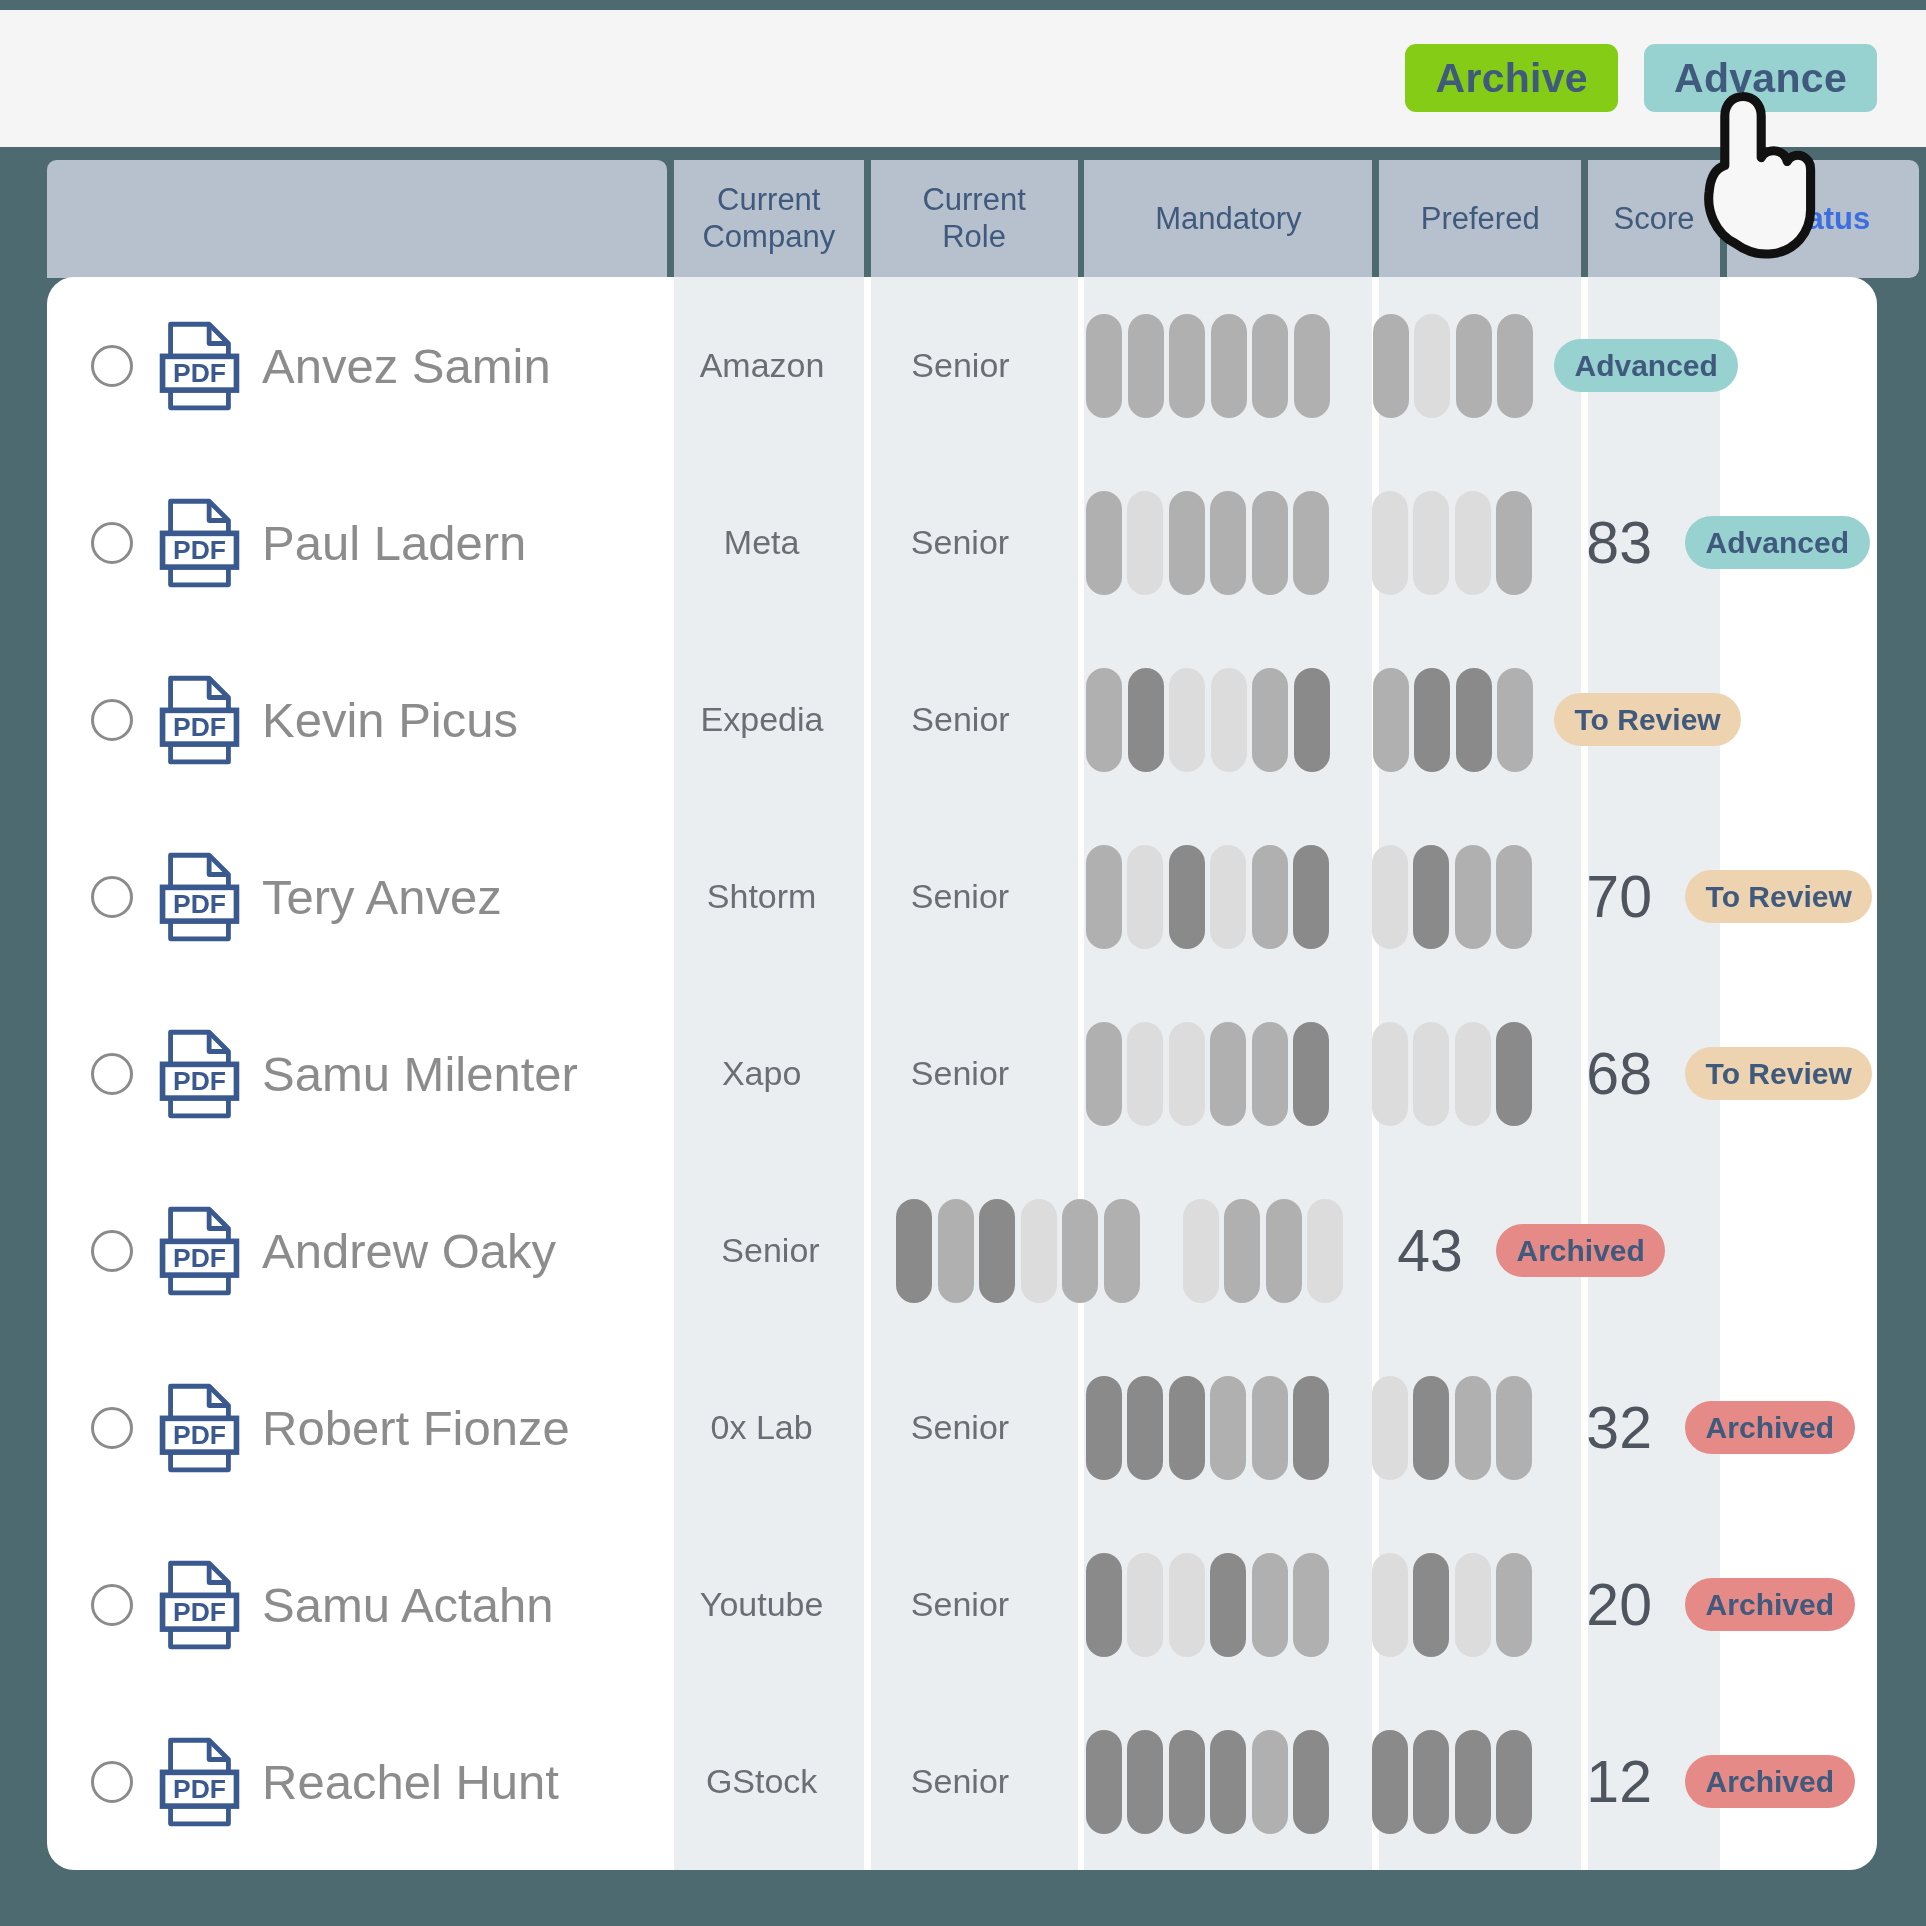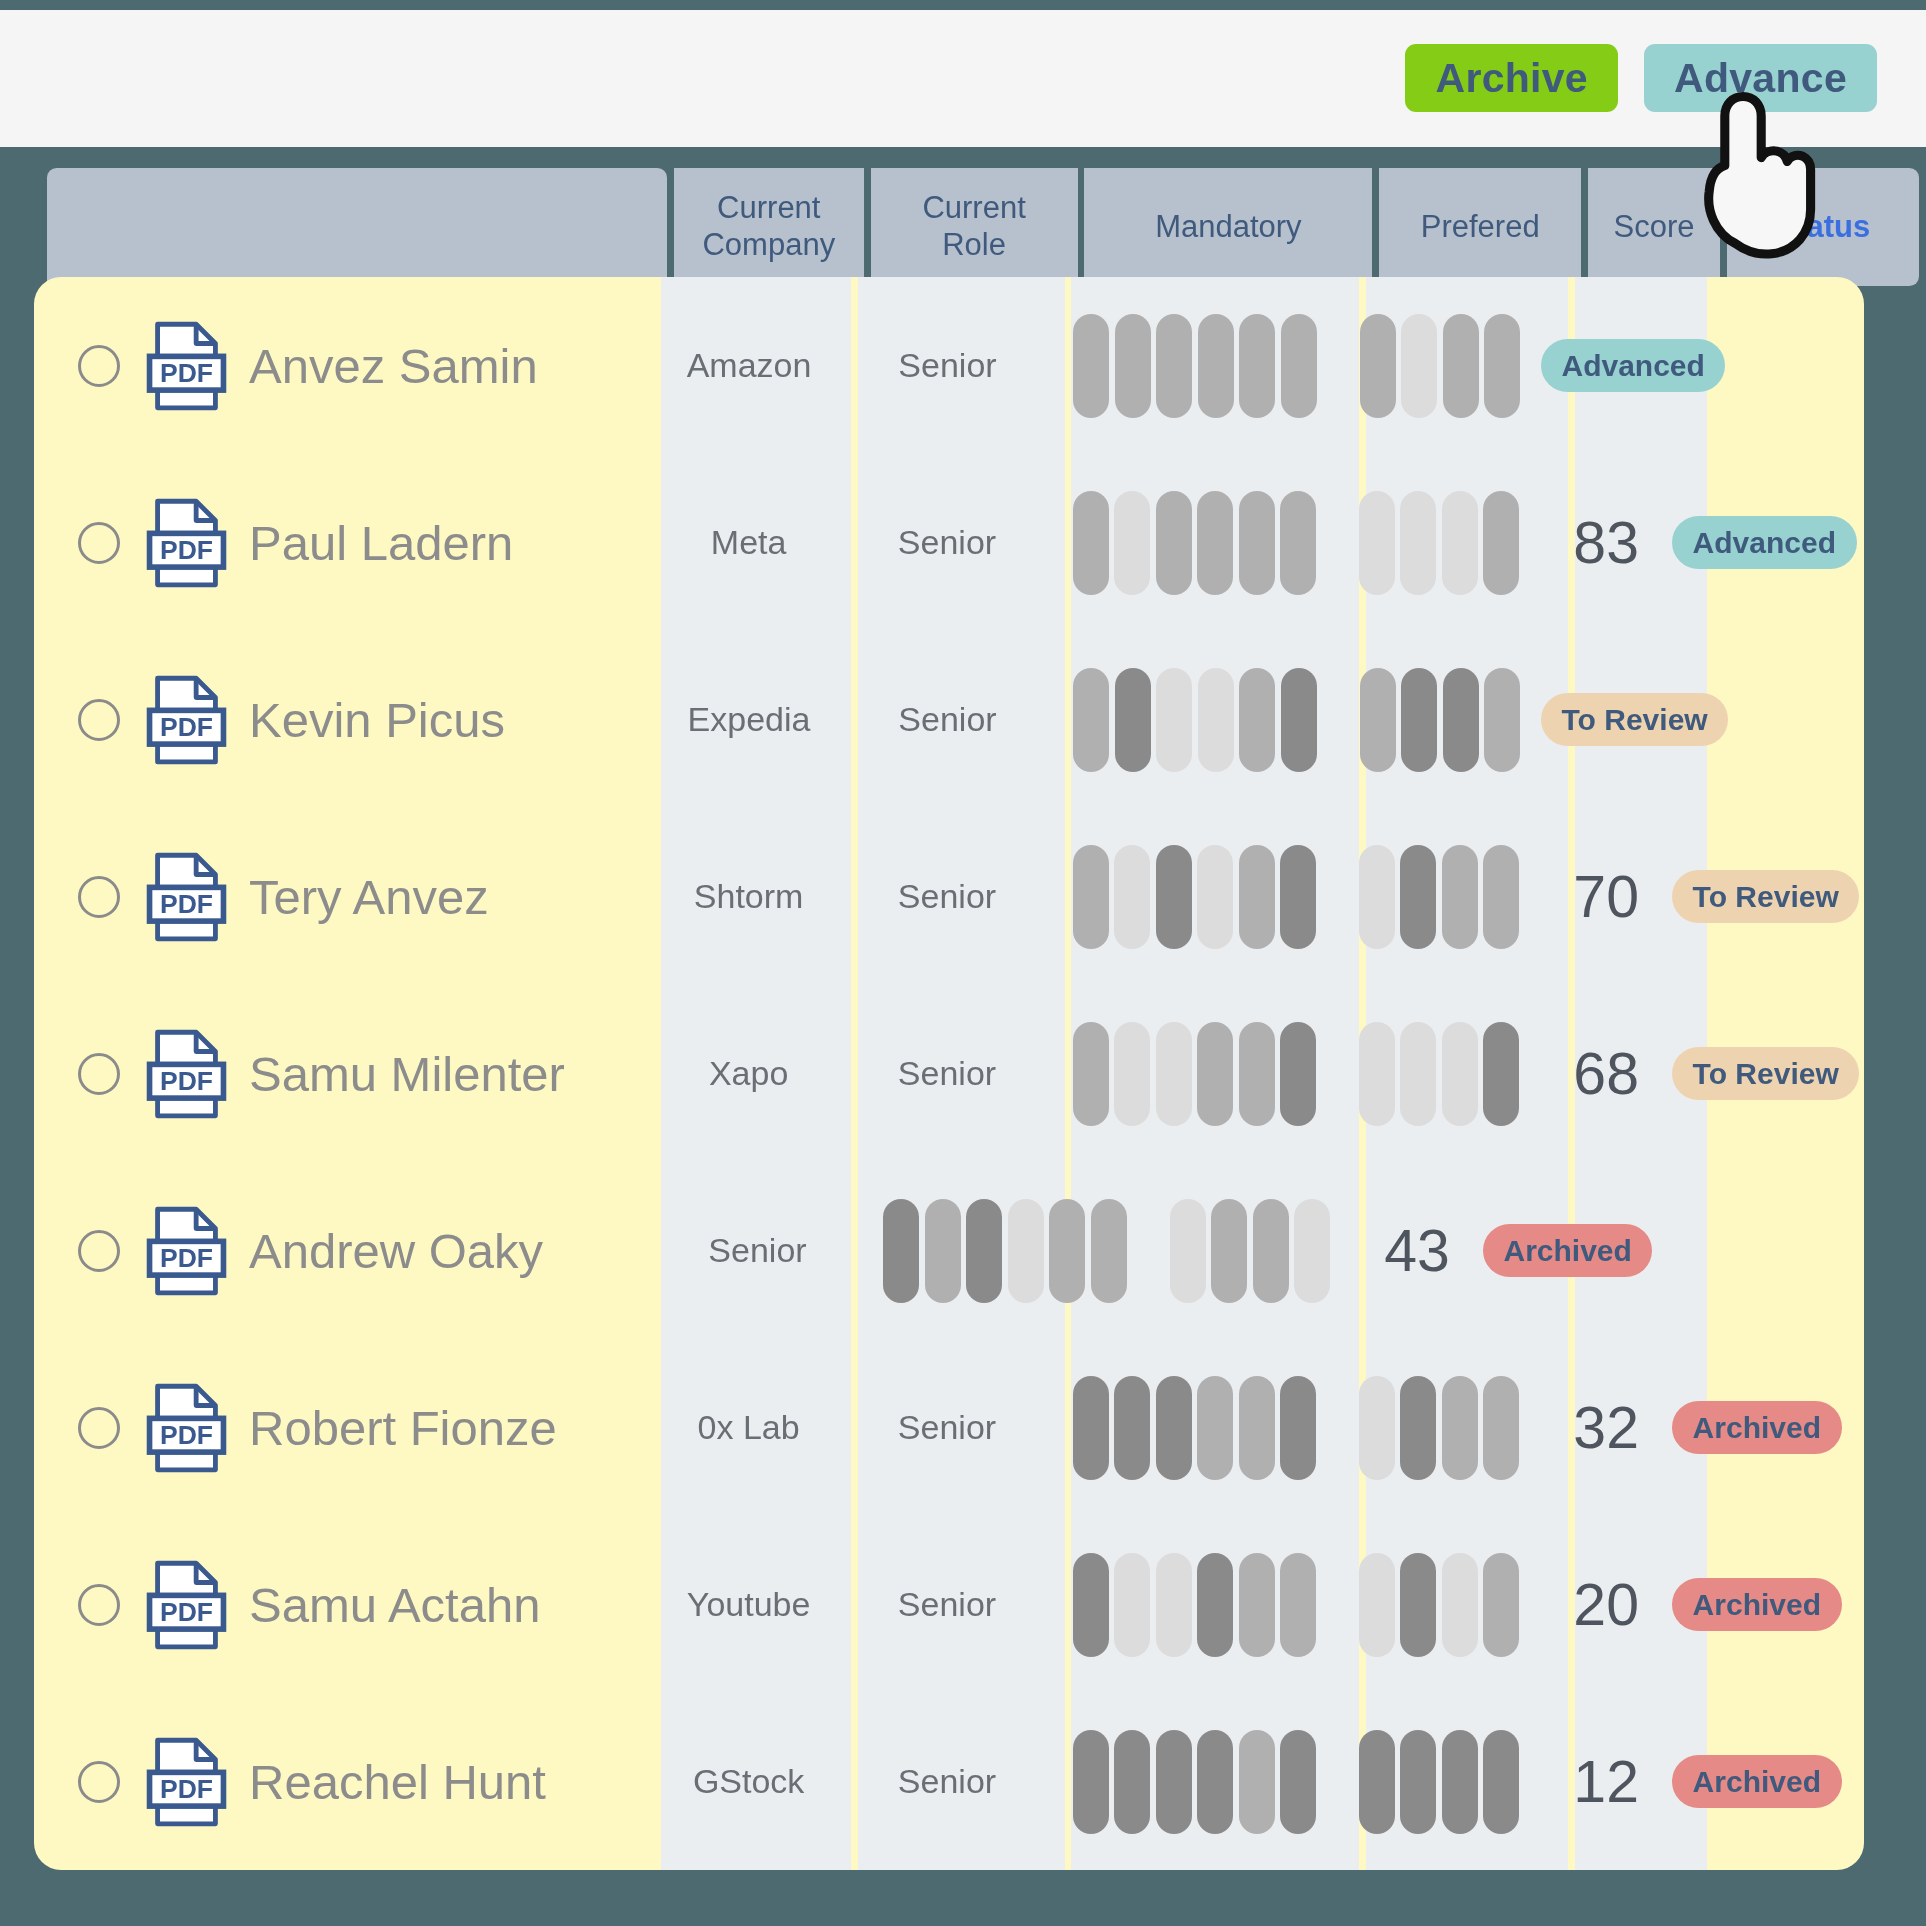--- a/index.html
+++ b/index.html
@@ -38,42 +38,41 @@
   #archive-btn { background: #84cc16; }
   #advance-btn { background: #97d2d1; }
 
   
   #header-row {
     position: absolute;
     left: 47px; top: 160px;
     height: 118px;
     display: flex;
     gap: 6.8px;
-    margin-top: 8px;
   }
   .th {
     background: #b7c0cd;
     display: flex;
     align-items: center;
     justify-content: center;
     text-align: center;
     color: #3f5a7d;
     font-size: 31px;
     line-height: 1.18;
     font-family: "Liberation Sans", sans-serif;
   }
   .th.first { border-radius: 9.6px 9.6px 0 0; }
   .th-status { color: #3b6fe0; font-weight: 700; border-radius: 0 9.6px 9.6px 0; }
 
   
   #panel {
     position: absolute;
-    left: 34px; top: 277px;
+    left: 47px; top: 277px;
     width: 1830px; height: 1593px;
-    background: #fef9c3;
+    background: #ffffff;
     border-radius: 27px;
     overflow: hidden;
   }
   
   .colstripe {
     position: absolute;
     top: 0; bottom: 0;
     background: #ebeef0;
   }
 

